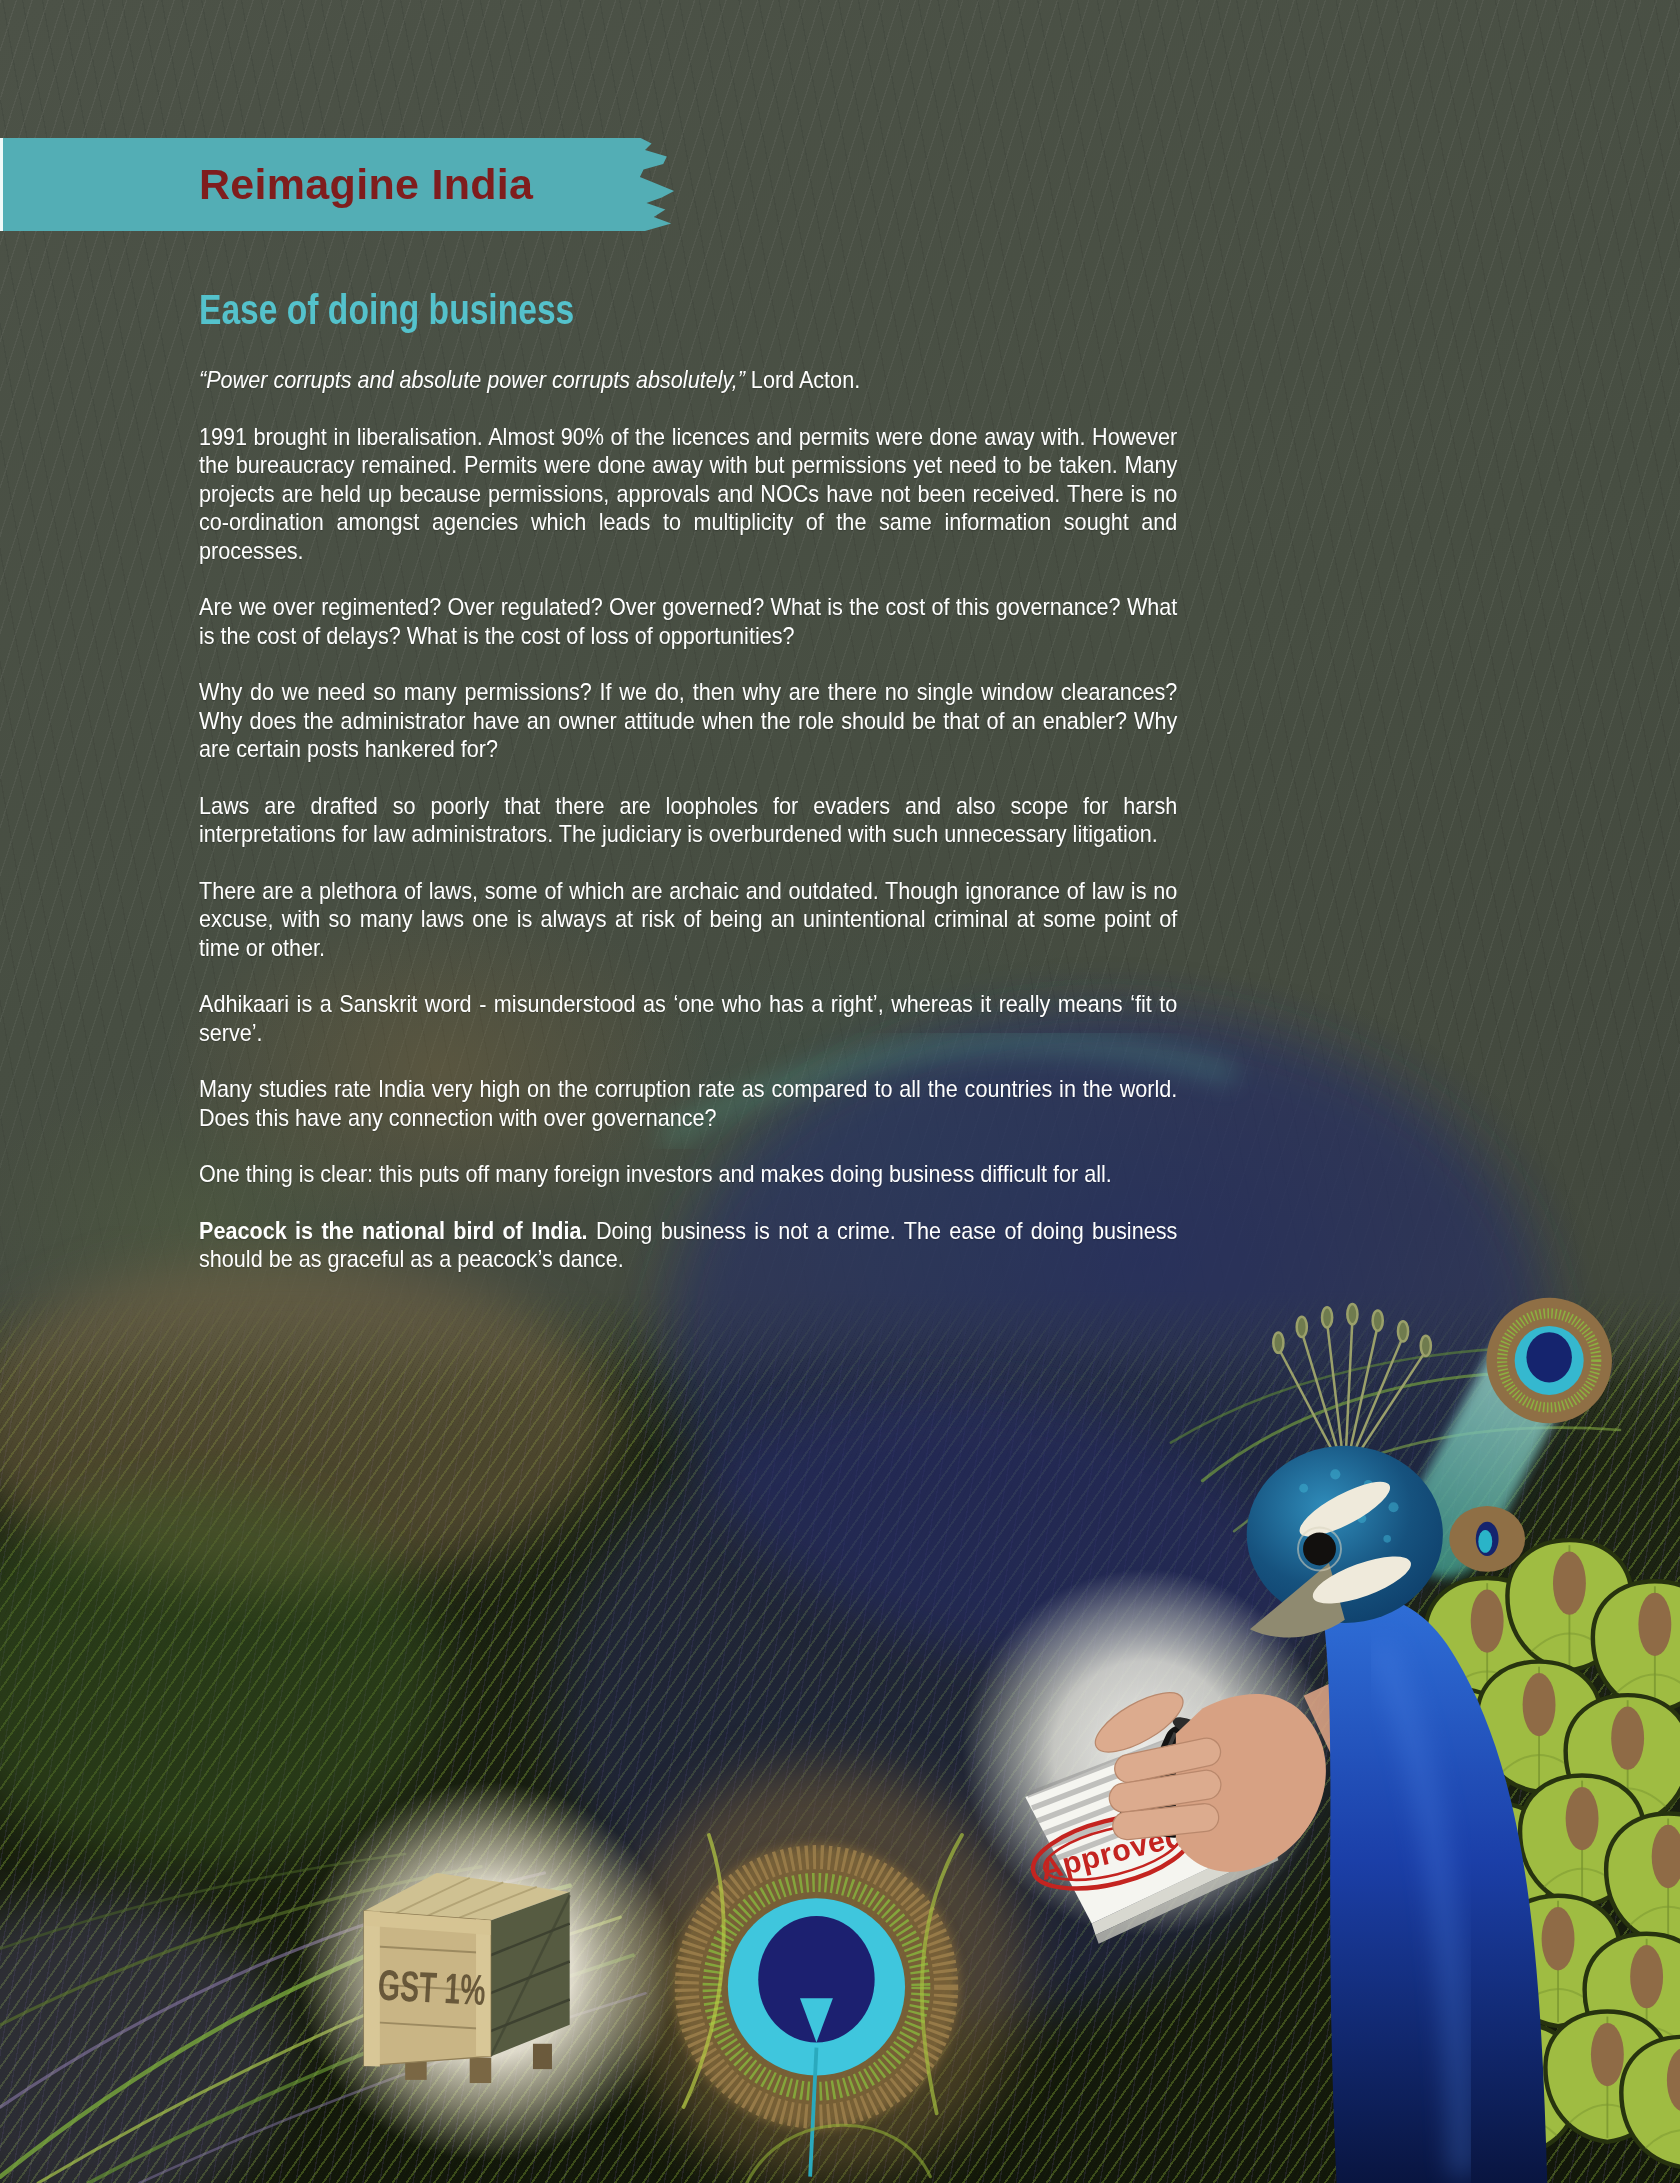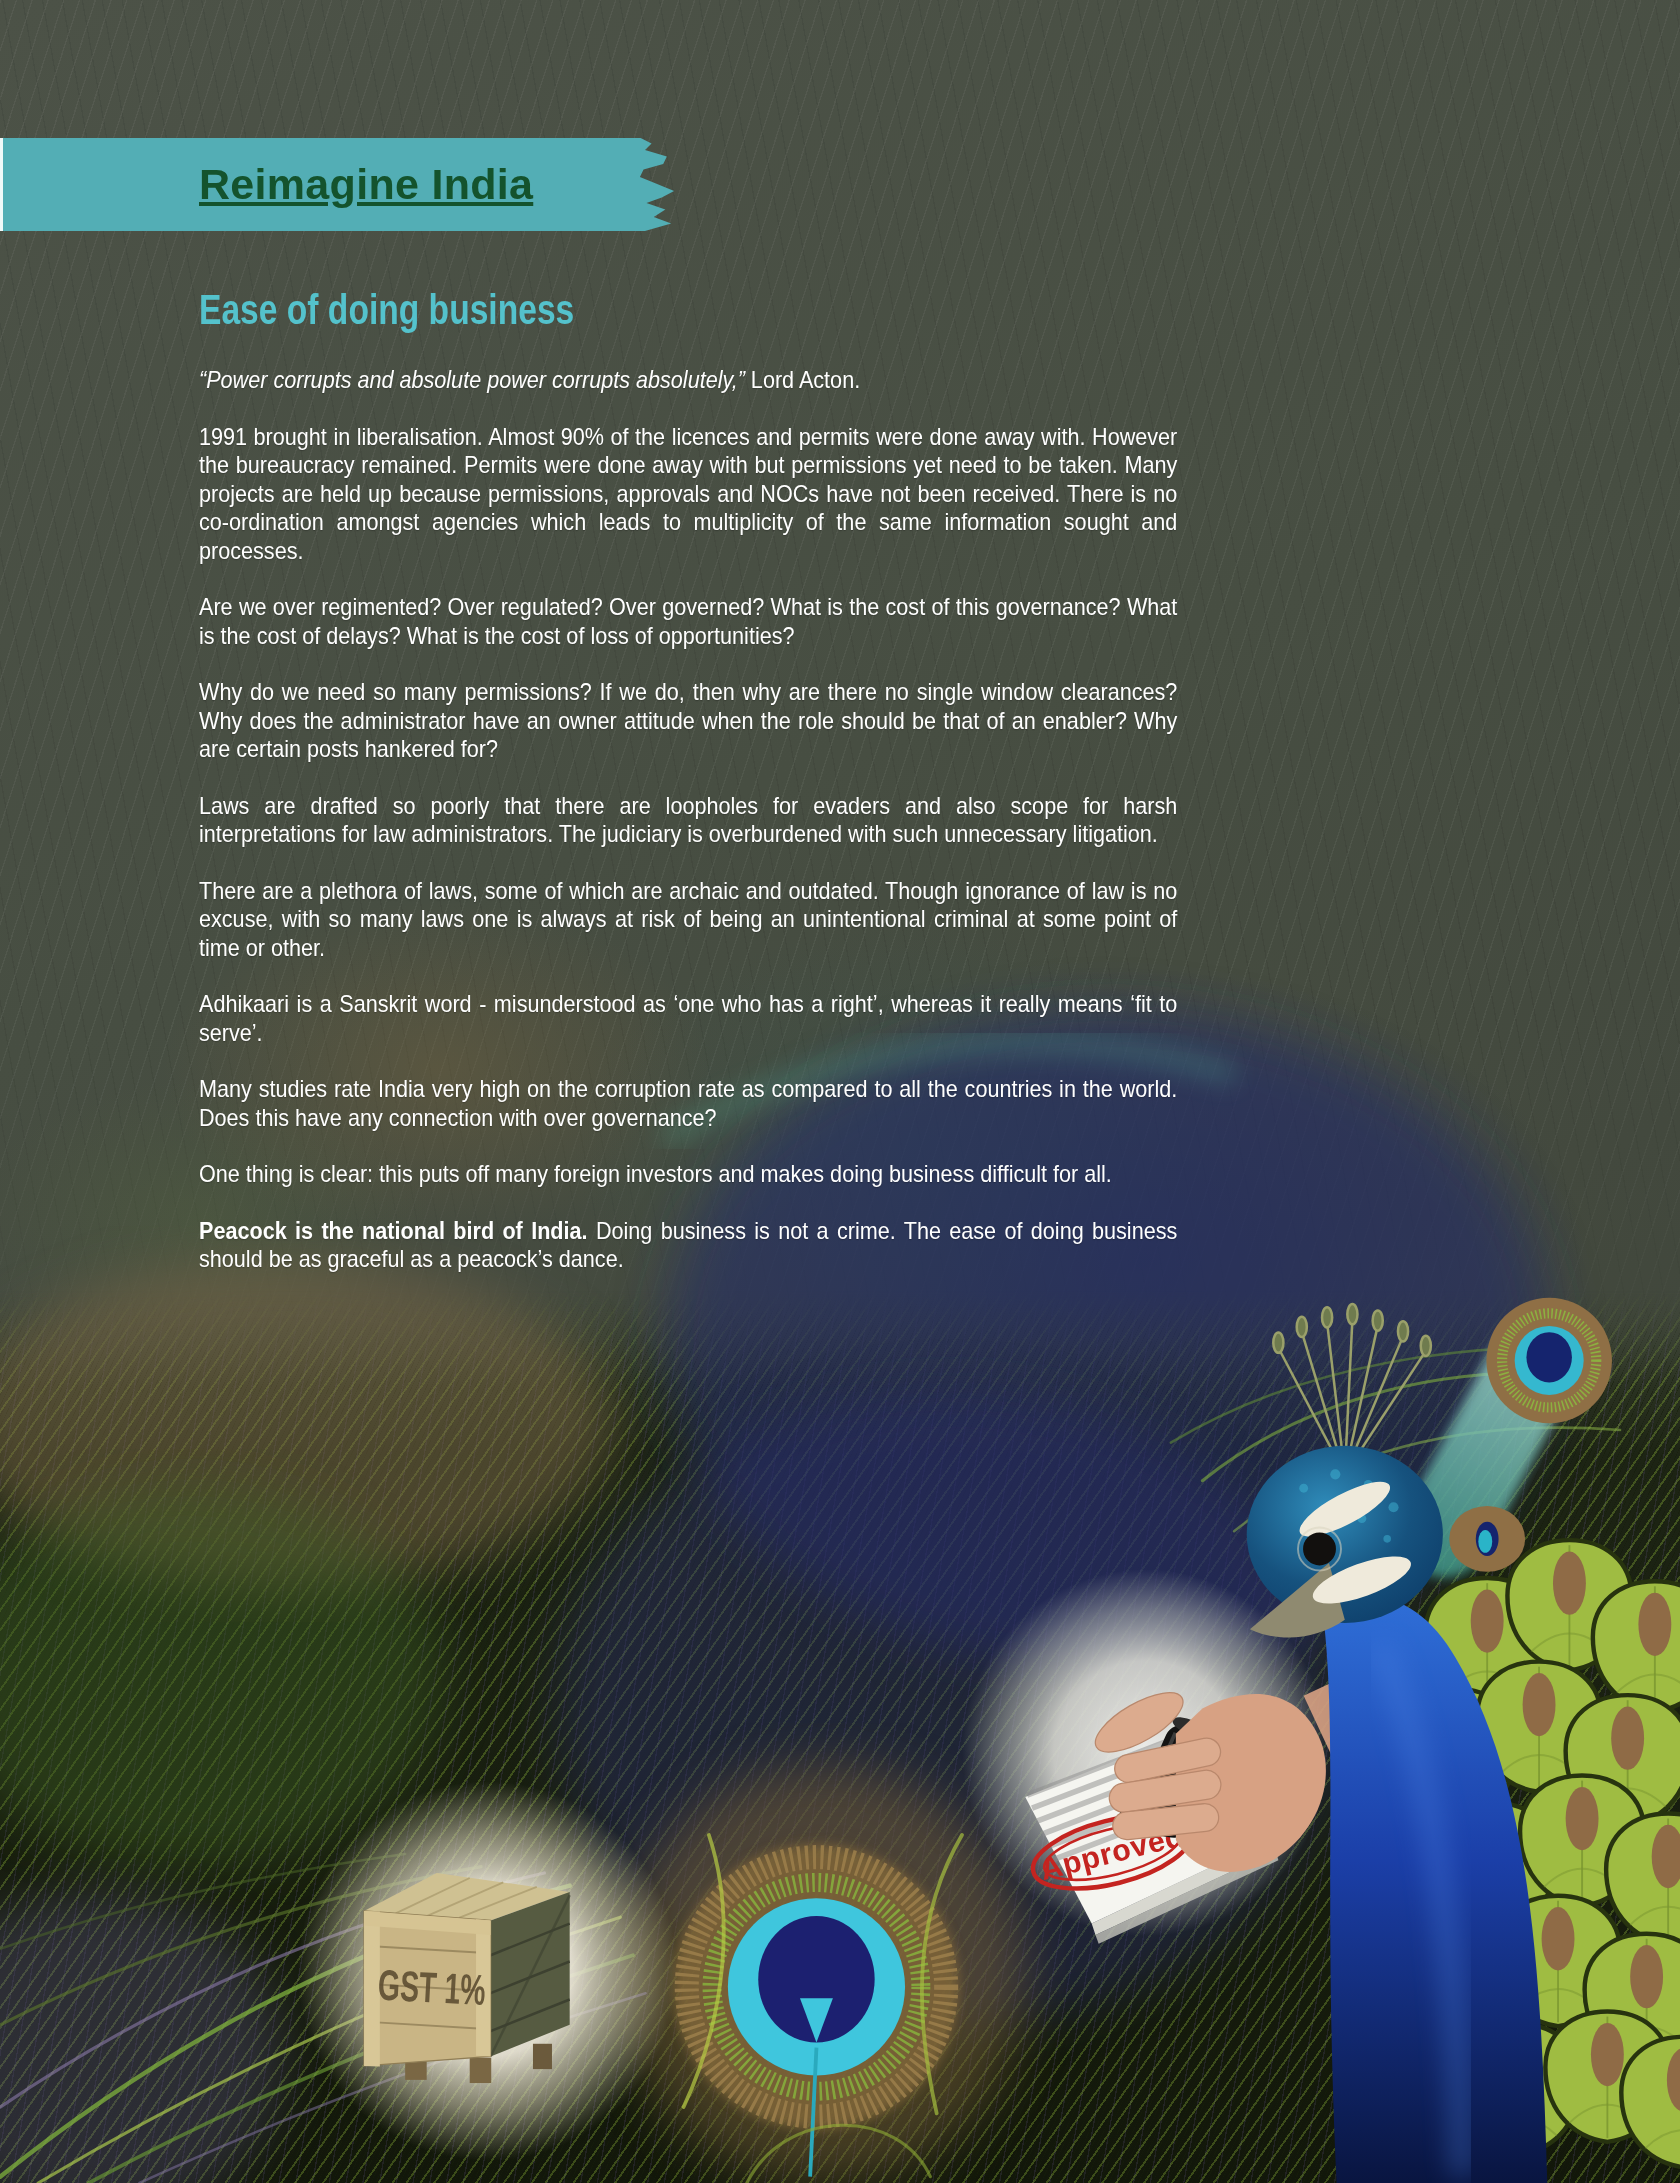--- a/index.html
+++ b/index.html
@@ -28,21 +28,21 @@
        repeating-linear-gradient(115deg, rgba(22,30,10,.55) 0 0.6px, rgba(0,0,0,0) 0.6px 4.4px),
        linear-gradient(180deg,#3c4433 0,#1d2414 165px,#12170a 100%);
      -webkit-mask-image:linear-gradient(180deg,transparent 0,#000 95px);
      mask-image:linear-gradient(180deg,transparent 0,#000 95px);}
   .art{position:absolute;left:0;top:0;}
   
   .banner{position:absolute;left:0;top:138px;width:728px;height:93px;background:#53aeb5;
      display:flex;align-items:center;
      clip-path:polygon(0 0,88% 0,89.5% 6%,88.6% 13%,91.6% 20%,91.1% 28%,88.4% 34%,87.9% 42%,90.1% 49%,92.6% 57%,90.9% 64%,88.8% 70%,91.4% 77%,89.8% 85%,92.2% 92%,88.6% 100%,0 100%);}
   .banner .sliver{position:absolute;left:0;top:0;bottom:0;width:3.2px;background:rgba(255,255,255,.92);}
-  .banner h1{margin:0 0 0 199px;font-size:43px;font-weight:bold;color:#14532d;letter-spacing:0.3px;text-decoration:underline;}
+  .banner h1{margin:0 0 0 199px;font-size:43px;font-weight:bold;color:#7f1d1d;letter-spacing:0.3px;}
   .heading{position:absolute;left:199px;top:286px;margin:0;font-size:42px;font-weight:bold;color:#54c2cc;
      transform:scaleX(.80);transform-origin:0 0;white-space:nowrap;}
   .content{position:absolute;left:199px;top:366px;width:1087px;transform:scaleX(.90);transform-origin:0 0;
      color:#ffffff;font-size:24px;line-height:28.5px;text-align:justify;text-shadow:0 0.6px 1.3px rgba(0,0,0,.25);}
   .content p{margin:0 0 28px 0;}
   .content .quote i{font-style:italic;}
 </style>
 </head>
 <body>
 

